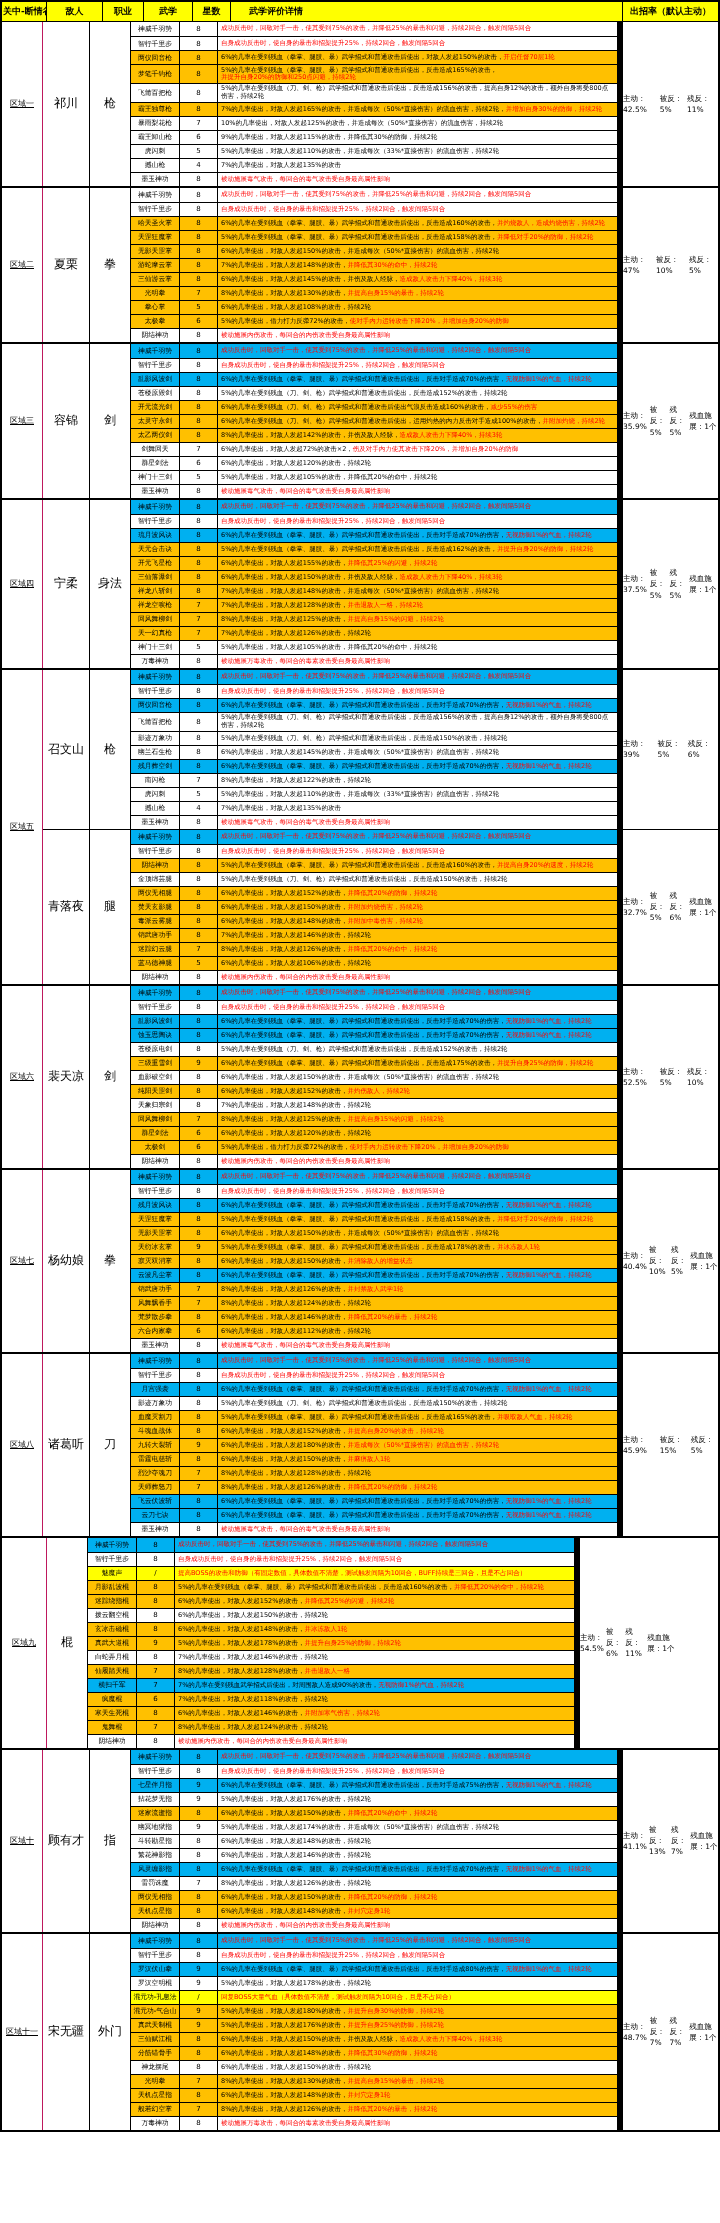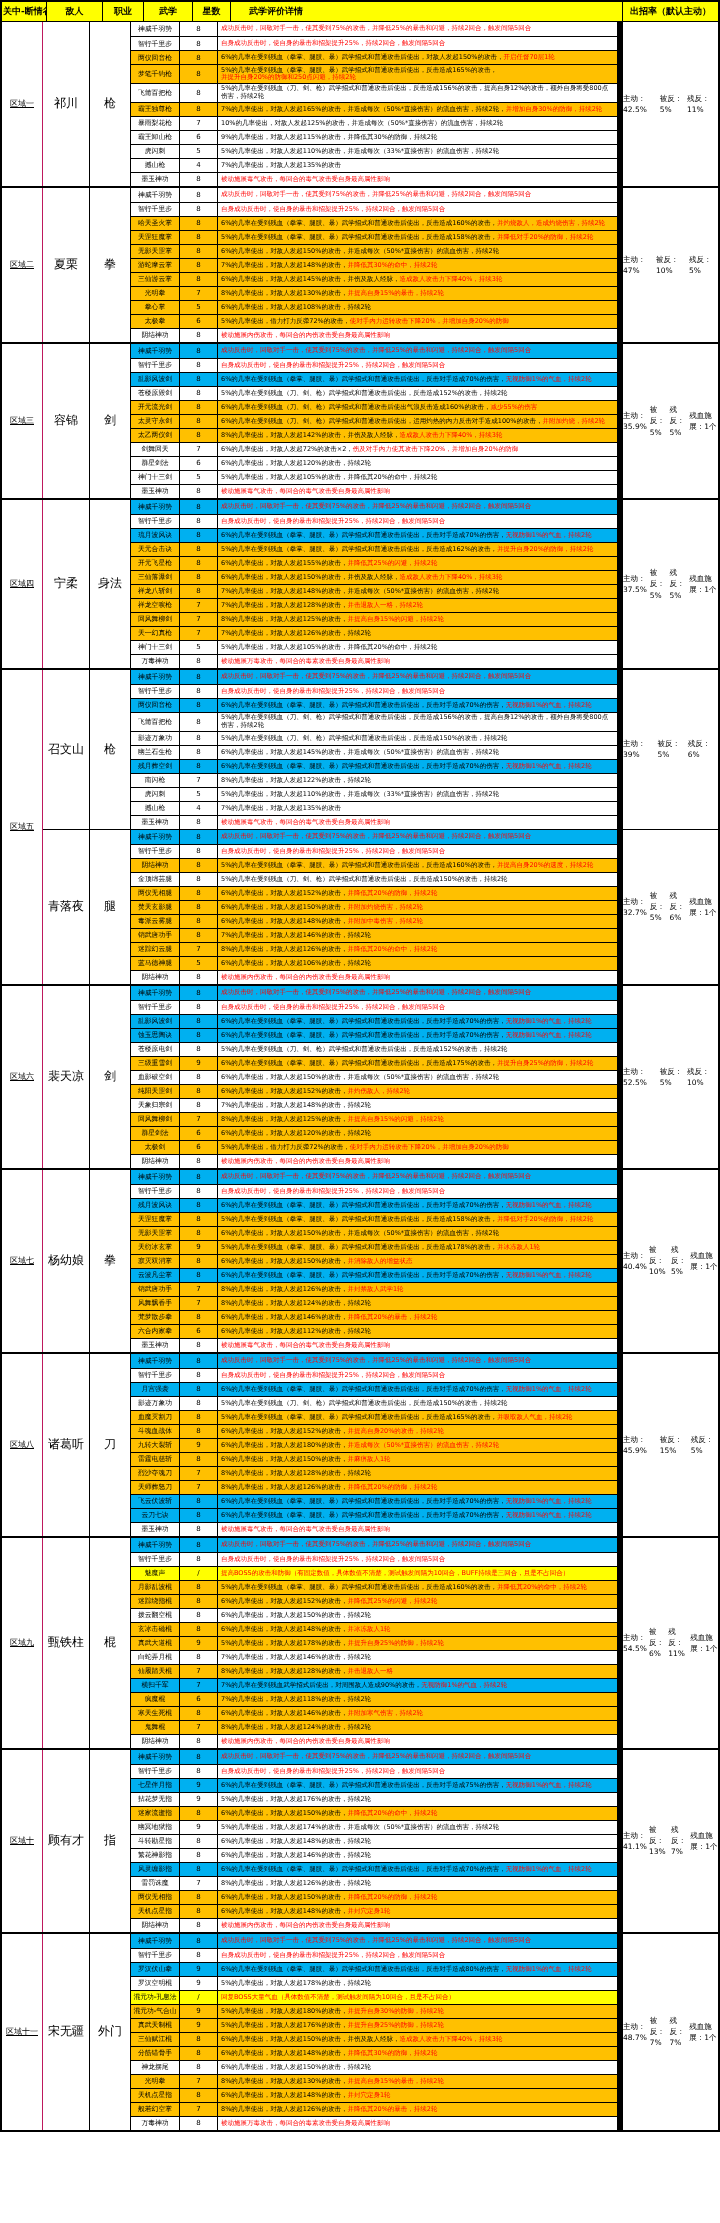--- a/index.html
+++ b/index.html
@@ -985,21 +985,20 @@
               <div class="rate-line">被反：15%</div>
               <div class="rate-line">残反：5%</div>
             </div>
           </div>
         </div>
       </div>
       <div class="region-block">
         <div class="region-cell">区域九</div>
         <div class="groups">
           <div class="group">
-            <div class="enemy-cell">甄铁柱</div>
             <div class="class-cell">棍</div>
             <div class="moves">
               <div class="mrow bg-b">
                 <div class="mname bg-b">神威千羽势</div>
                 <div class="mstar bg-b">8</div>
                 <div class="meval bg-b">
                   <span class="rd">成功反击时，回敬对手一击，使其受到75%的攻击，并降低25%的暴击和闪避，持续2回合，触发间隔5回合</span>
                 </div>
               </div>
               <div class="mrow bg-w">

